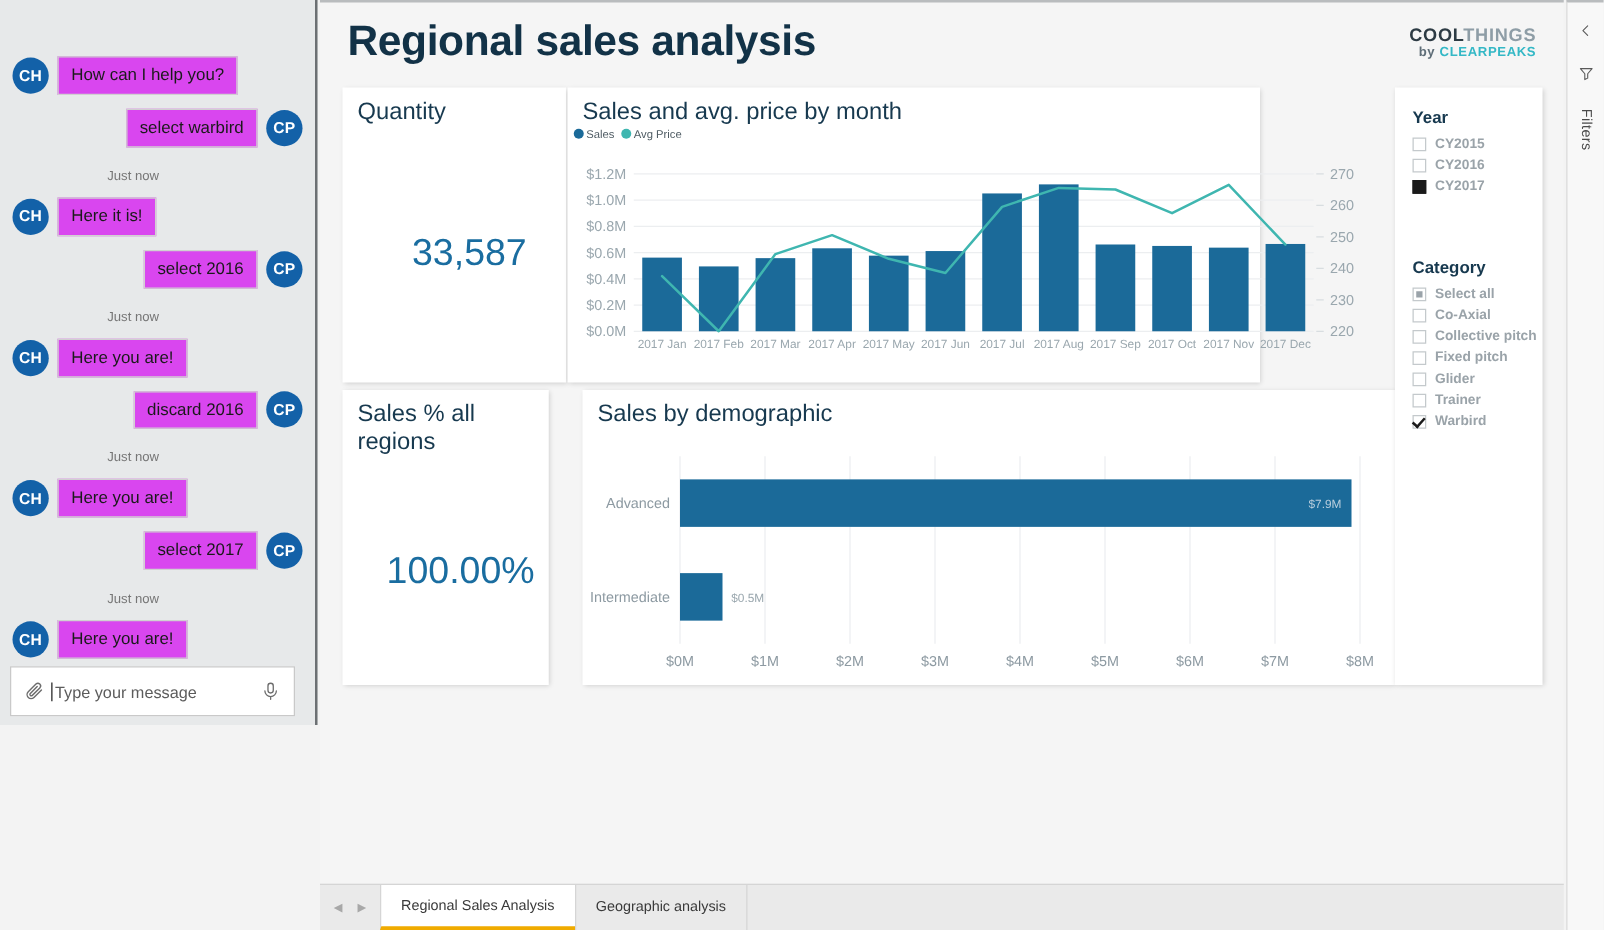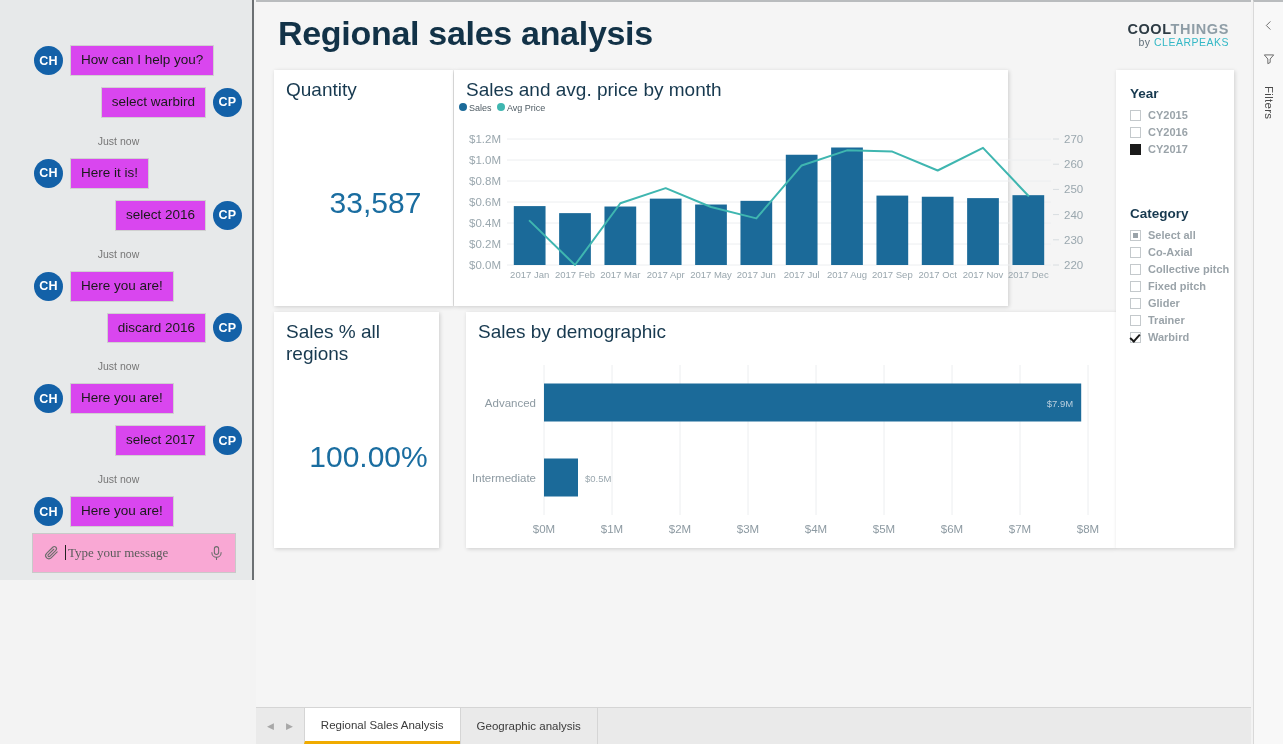--- a/index.html
+++ b/index.html
@@ -7,21 +7,21 @@
     width: 1283px; height: 744px;
     font-family: "Liberation Sans", sans-serif;
     background: #f3f3f3; overflow: hidden;
   }
   #app { position: relative; width: 1283px; height: 744px; }
 
   
   #chat-panel {
     position: absolute; left: 0; top: 0; width: 254px; height: 580px;
     background: #e7e9ea; border-right: 2px solid #6c7073;
-    display: flex; flex-direction: column; padding-left: 24px;
+    display: flex; flex-direction: column;
   }
   #chat-scroll {
     flex: 1; position: relative; overflow: hidden;
     padding: 0 10px;
   }
   #chat-thread {
     position: absolute; left: 10px; right: 10px; bottom: 6px;
     display: flex; flex-direction: column; gap: 0px;
   }
   .msg-row { display: flex; align-items: center; gap: 7px; margin-top: 11px; }
@@ -34,23 +34,23 @@
     flex: 0 0 29px; letter-spacing: .2px;
   }
   .bubble {
     background: #d946ef; border: 1px solid #d0d0d0;
     padding: 6px 10px; font-size: 13.5px; color: #1a1a1a;
     max-width: 172px; line-height: 1.25;
   }
   .ts { font-size: 10.5px; color: #767676; text-align: center; margin-top: 17px; padding-right: 39px; }
 
   #chat-input-bar {
-    height: 40px; background: #f9a8d4; border-top: 1px solid #d2d2d2;
+    height: 40px; background: #ffffff; border-top: 1px solid #d2d2d2;
     margin: 0 16px 7px 8px; display: flex; align-items: center;
-    gap: 8px; padding: 0 10px; border: 1px solid #c9c9c9; font-family: Liberation Serif, serif;
+    gap: 8px; padding: 0 10px; border: 1px solid #c9c9c9;
   }
   #chat-input-bar .ph { flex: 1; font-size: 13px; color: #5c5c5c; position: relative; }
   #chat-input-bar .ph::before {
     content: ""; position: absolute; left: -3px; top: 0px; width: 1px; height: 15px; background: #222;
   }
   .ic { width: 17px; height: 18px; color: #6d6d6d; display: block; }
 
   
   #report {
     position: absolute; left: 256px; top: 0; width: 995px; height: 707px;
@@ -58,21 +58,21 @@
   }
   #report-header { height: 66px; position: relative; }
   #report-title {
     position: absolute; left: 22px; top: 12px;
     font-size: 34px; font-weight: bold; color: #123247; letter-spacing: -.3px;
   }
   #logo { position: absolute; right: 22px; top: 19px; text-align: right; line-height: 1.12; }
   #logo .l1 { font-size: 14.5px; font-weight: bold; letter-spacing: .6px; }
   #logo .l1 .a { color: #2d3b44; }
   #logo .l1 .b { color: #8e9da6; }
-  #logo .l2 { font-size: 10.5px; font-weight: normal; letter-spacing: .5px; }
+  #logo .l2 { font-size: 10.5px; font-weight: bold; letter-spacing: .5px; }
   #logo .l2 .a { color: #5f6e78; }
   #logo .l2 .b { color: #34b8c6; }
 
   .card {
     position: absolute; background: #fff;
     box-shadow: 1px 1px 4px rgba(0,0,0,.17);
   }
   .card-title { font-size: 19px; color: #17394f; padding: 9px 0 0 12px; line-height: 1.16; }
 
   

